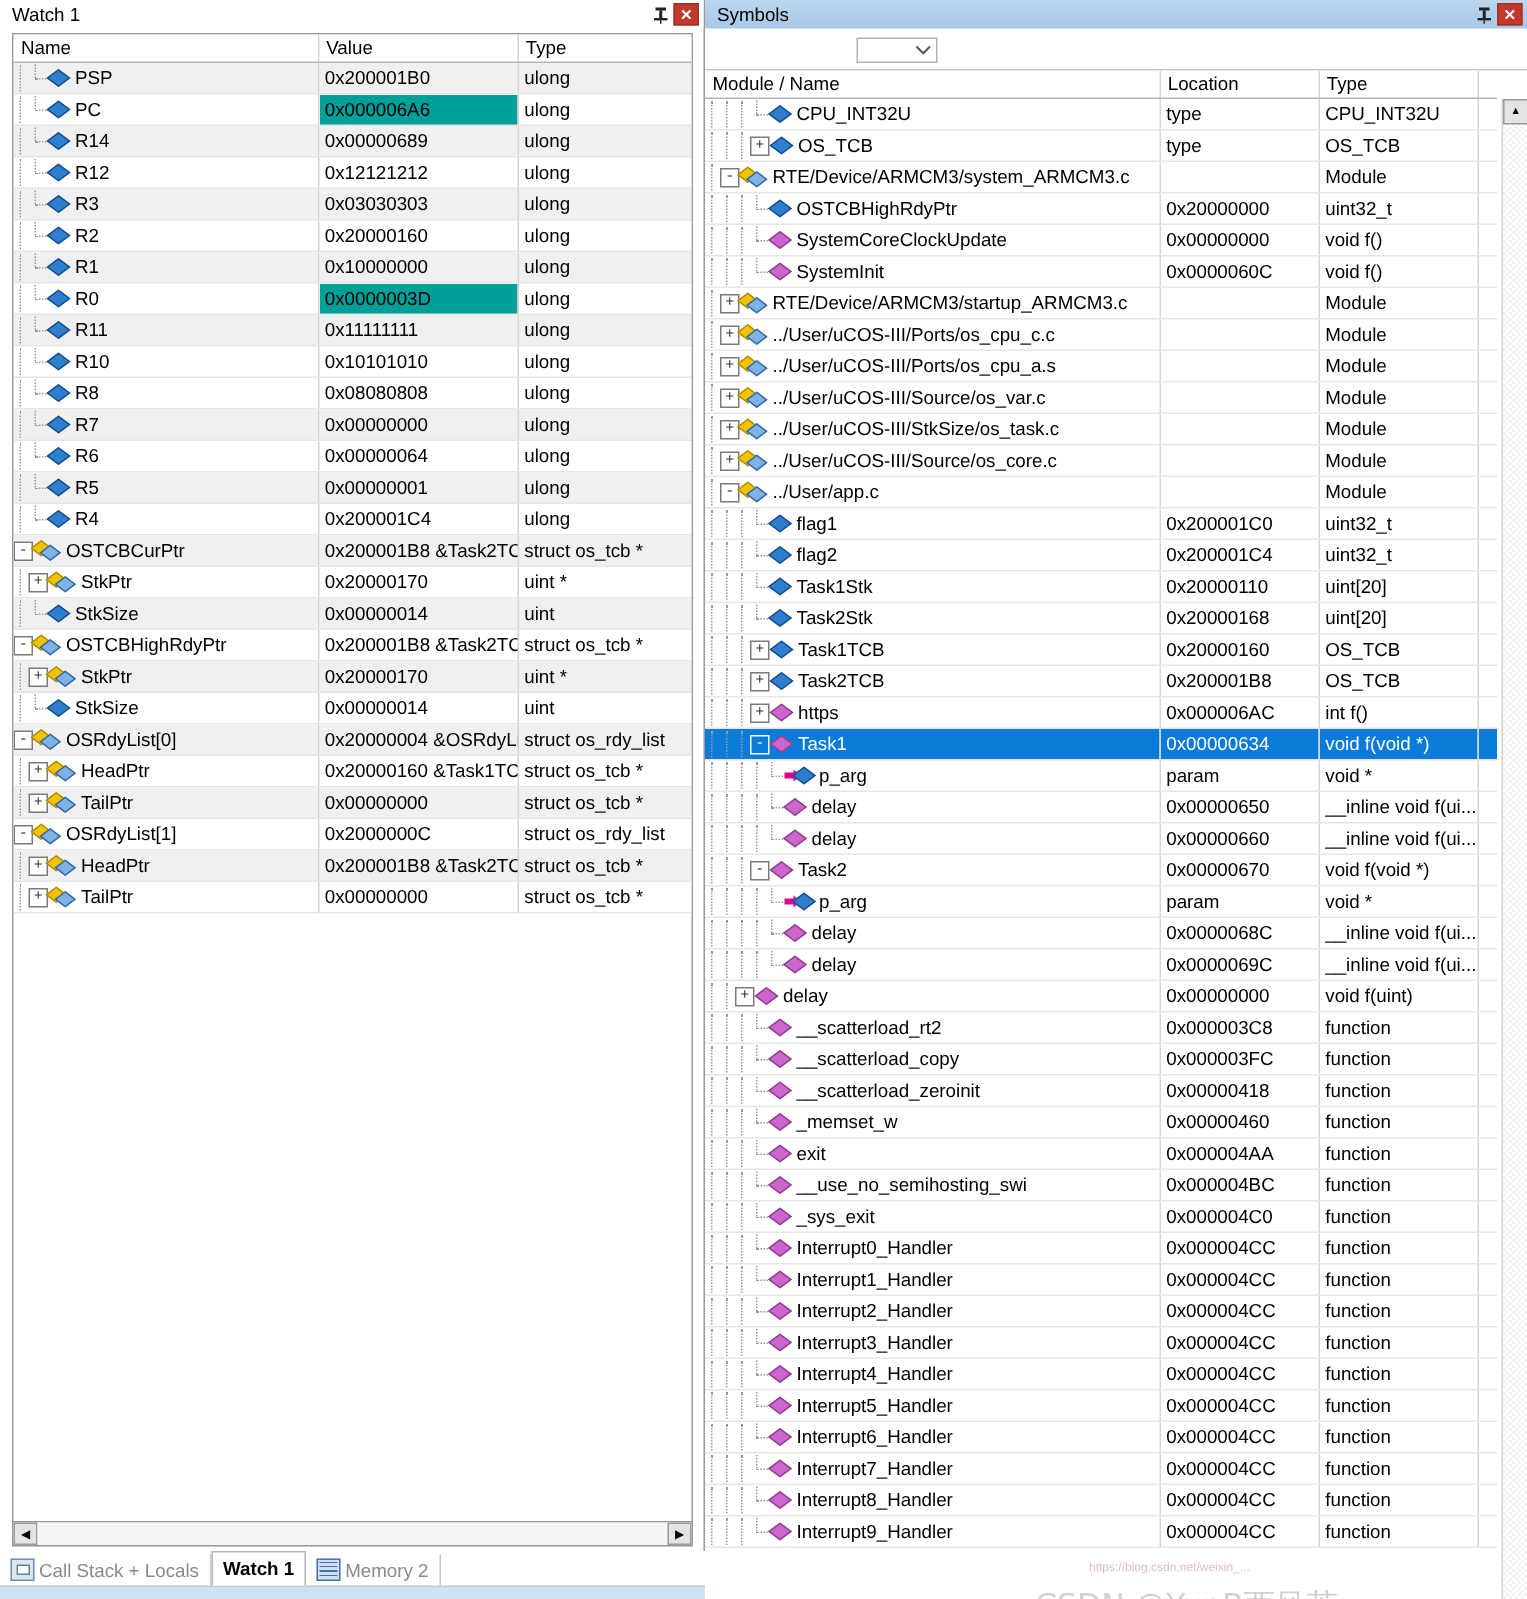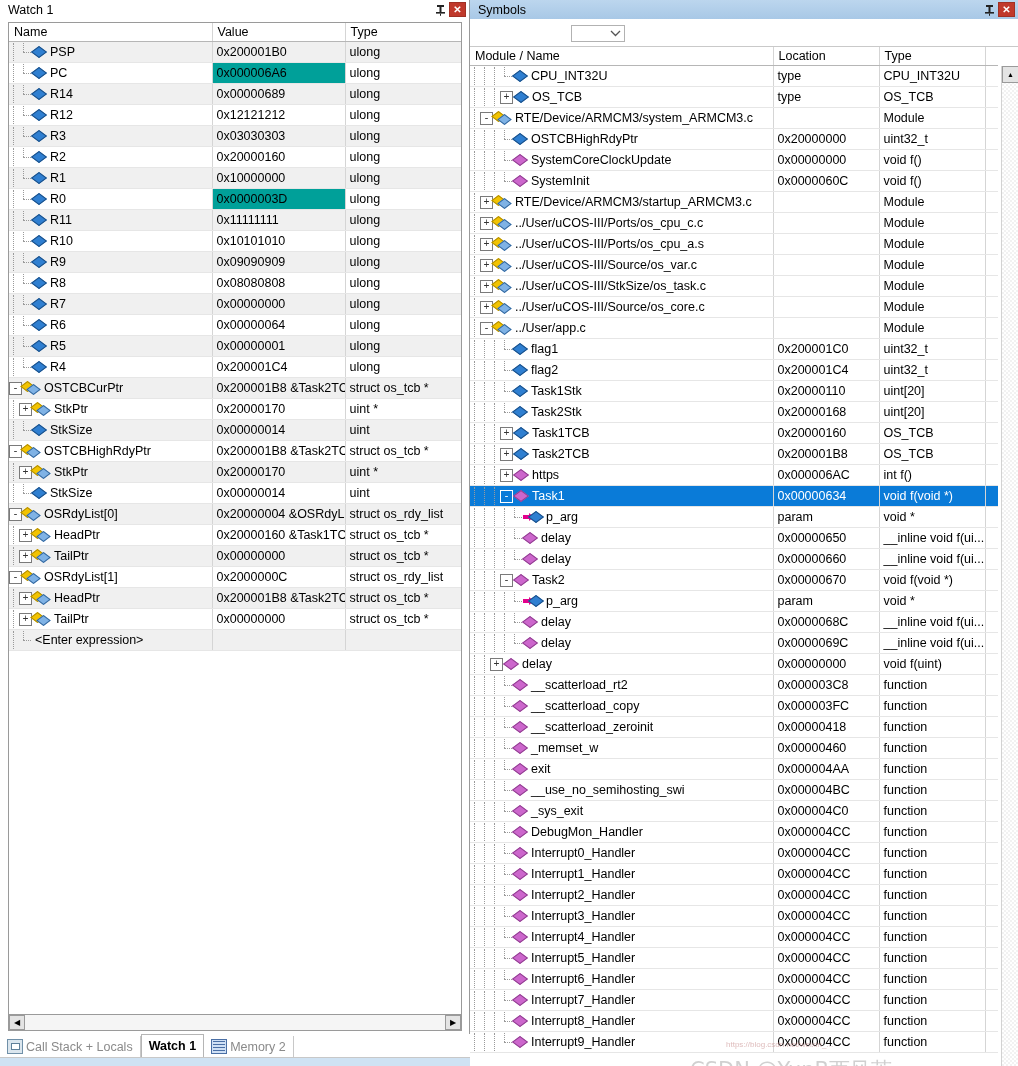--- a/index.html
+++ b/index.html
@@ -360,34 +360,20 @@
                   <span class="elbow"></span>
                   <span class="ico ico-var">
                     <span class="dia"></span>
                   </span>
                   <span class="lbl">R10</span>
                 </div>
               </td>
               <td class="">0x10101010</td>
               <td style="border-right:none">ulong</td>
             </tr>
-            <tr class="alt">
-              <td class="name-cell">
-                <div class="tnode">
-                  <span class="guide v"></span>
-                  <span class="elbow"></span>
-                  <span class="ico ico-var">
-                    <span class="dia"></span>
-                  </span>
-                  <span class="lbl">R9</span>
-                </div>
-              </td>
-              <td class="">0x09090909</td>
-              <td style="border-right:none">ulong</td>
-            </tr>
             <tr class="plain">
               <td class="name-cell">
                 <div class="tnode">
                   <span class="guide v"></span>
                   <span class="elbow"></span>
                   <span class="ico ico-var">
                     <span class="dia"></span>
                   </span>
                   <span class="lbl">R8</span>
                 </div>
@@ -617,31 +603,20 @@
                   <span class="twist">+</span>
                   <span class="ico ico-mod">
                     <span class="d1"></span>
                     <span class="d2"></span>
                   </span>
                   <span class="lbl">TailPtr</span>
                 </div>
               </td>
               <td class="">0x00000000</td>
               <td style="border-right:none">struct os_tcb *</td>
-            </tr>
-            <tr class="alt">
-              <td class="name-cell">
-                <div class="tnode">
-                  <span class="guide v"></span>
-                  <span class="elbow"></span>
-                  <span class="lbl">&lt;Enter expression&gt;</span>
-                </div>
-              </td>
-              <td class=""></td>
-              <td style="border-right:none"></td>
             </tr>
           </tbody>
       </table>
     </div>
 
     <div class="hscroll">
       <div class="arr">◀</div>
       <div class="track"></div>
       <div class="arr">▶</div>
     </div>
@@ -1318,37 +1293,20 @@
             <tr class="plain">
               <td class="name-cell">
                 <div class="tnode">
                   <span class="guide v"></span>
                   <span class="guide v"></span>
                   <span class="guide v"></span>
                   <span class="elbow"></span>
                   <span class="ico ico-fn">
                     <span class="dia"></span>
                   </span>
-                  <span class="lbl">DebugMon_Handler</span>
-                </div>
-              </td>
-              <td class="loc">0x000004CC</td>
-              <td class="typ">function</td>
-              <td style="border-right:none"></td>
-            </tr>
-            <tr class="plain">
-              <td class="name-cell">
-                <div class="tnode">
-                  <span class="guide v"></span>
-                  <span class="guide v"></span>
-                  <span class="guide v"></span>
-                  <span class="elbow"></span>
-                  <span class="ico ico-fn">
-                    <span class="dia"></span>
-                  </span>
                   <span class="lbl">Interrupt0_Handler</span>
                 </div>
               </td>
               <td class="loc">0x000004CC</td>
               <td class="typ">function</td>
               <td style="border-right:none"></td>
             </tr>
             <tr class="plain">
               <td class="name-cell">
                 <div class="tnode">

